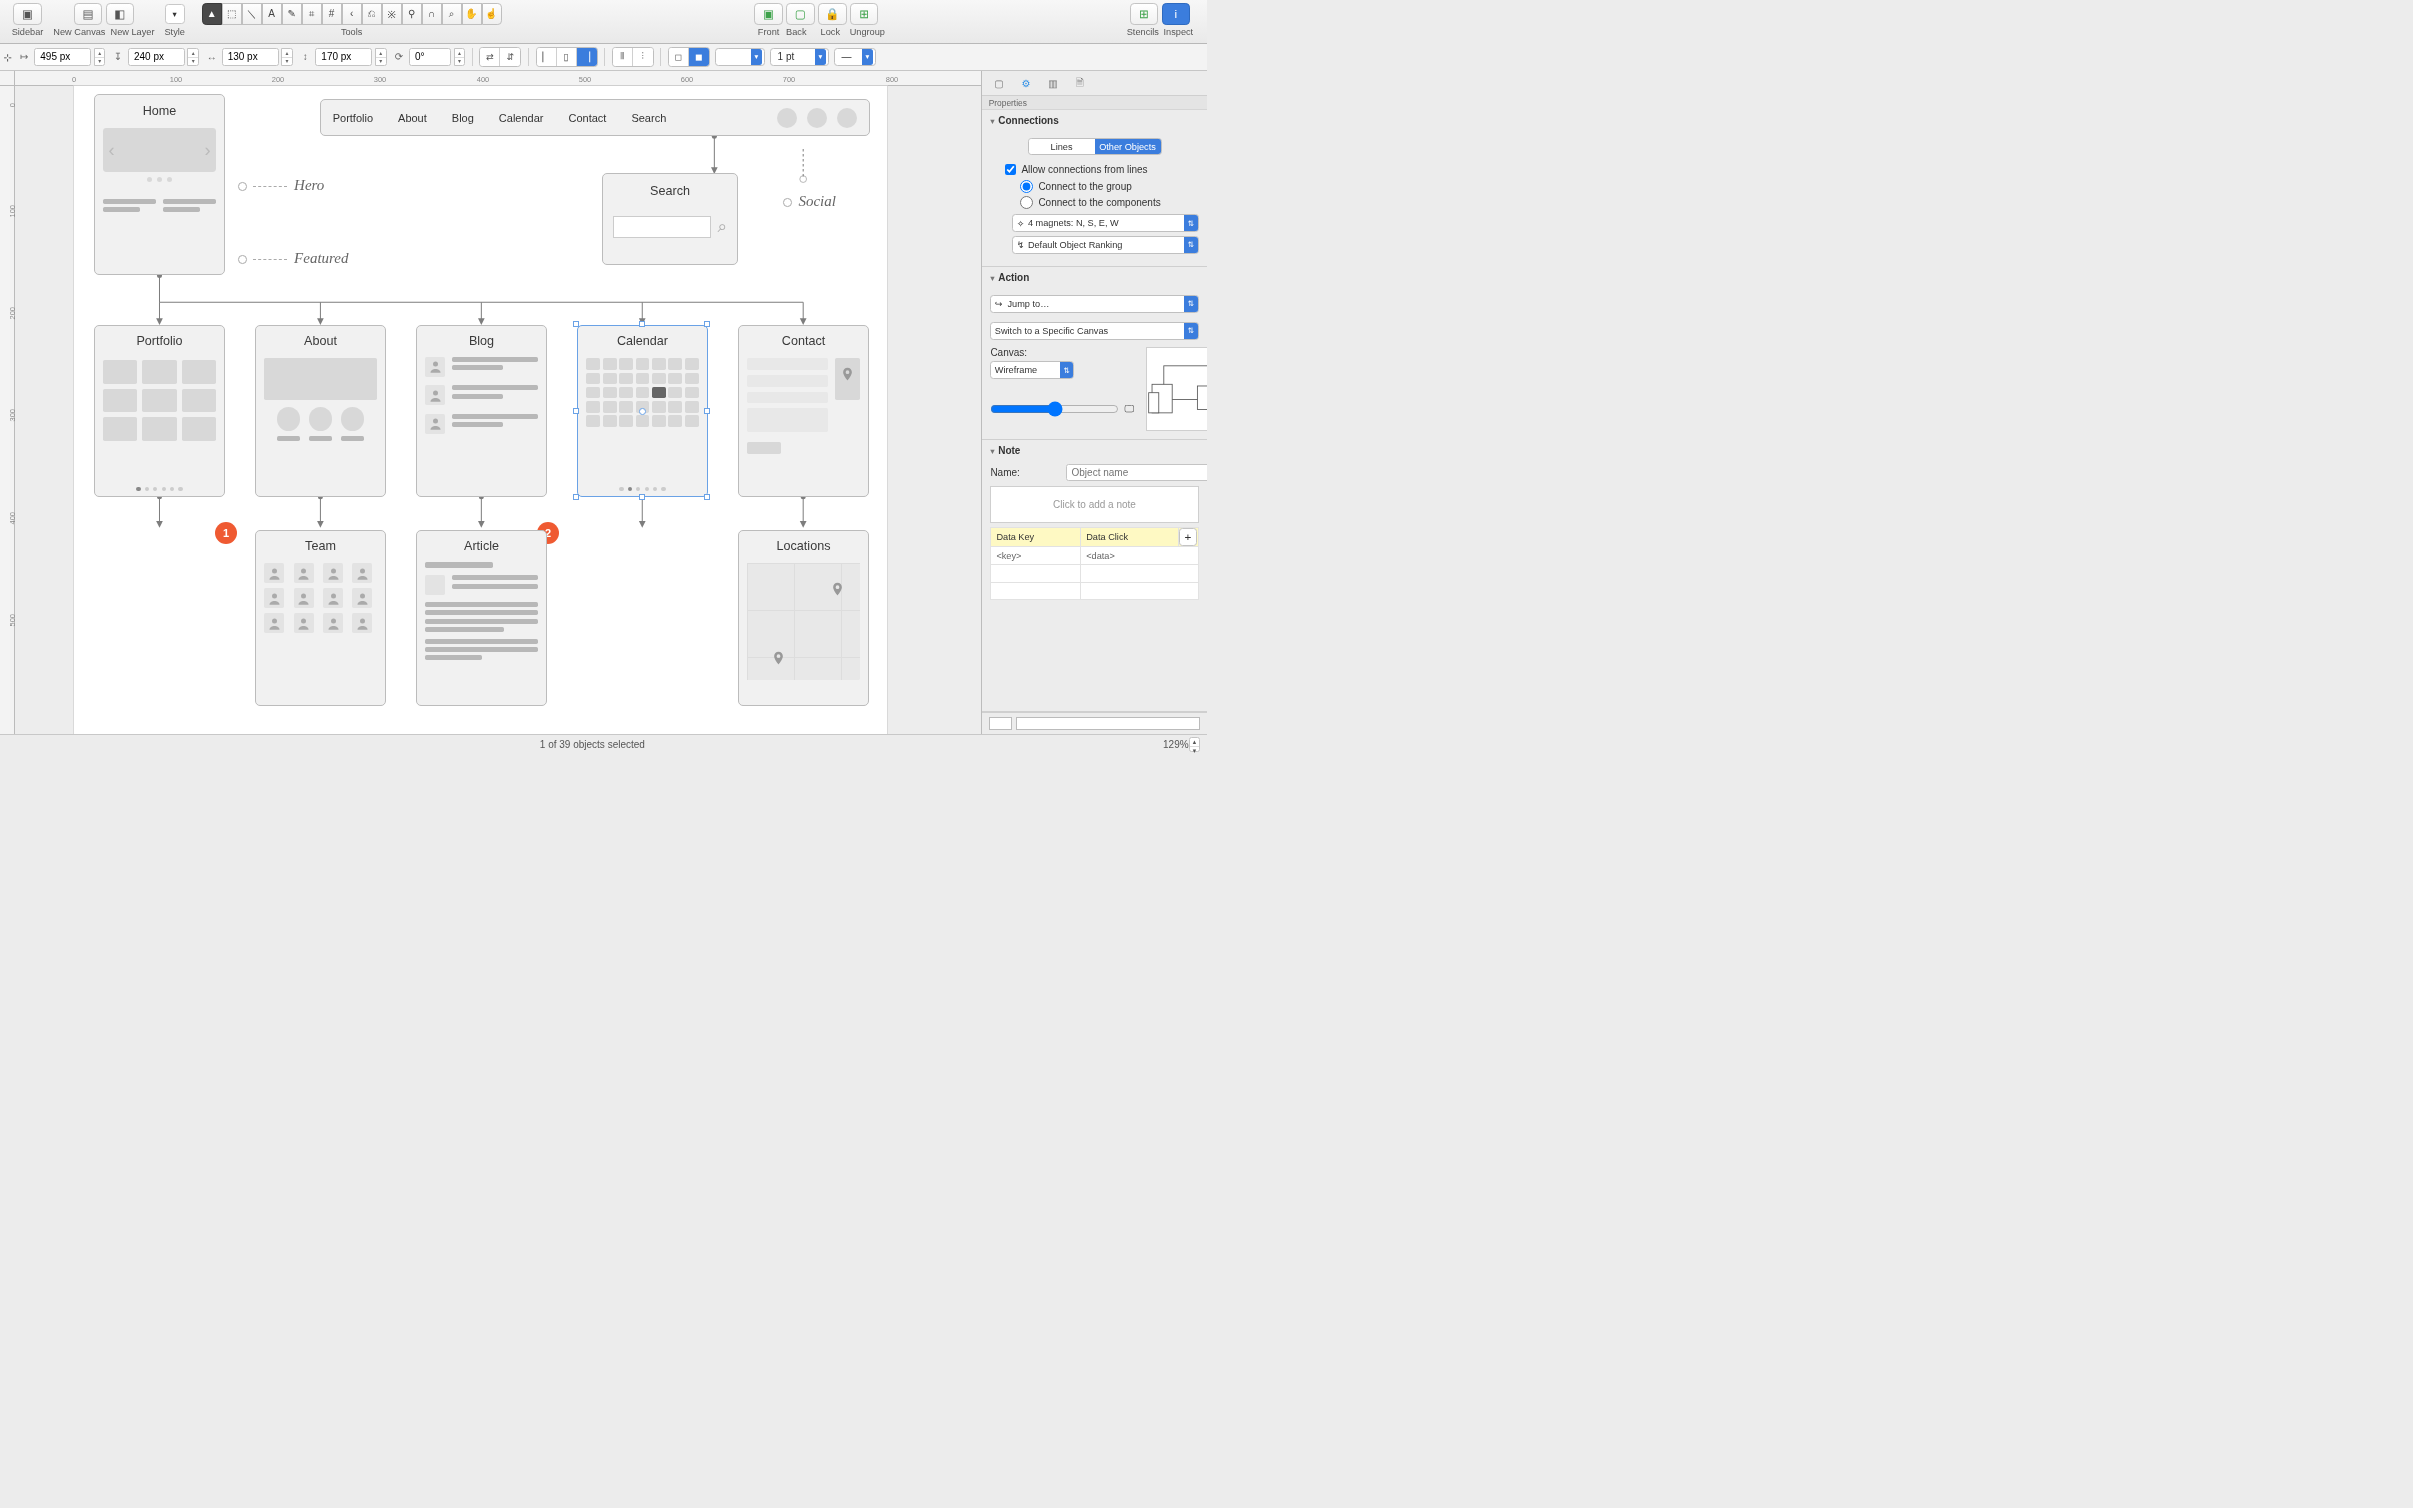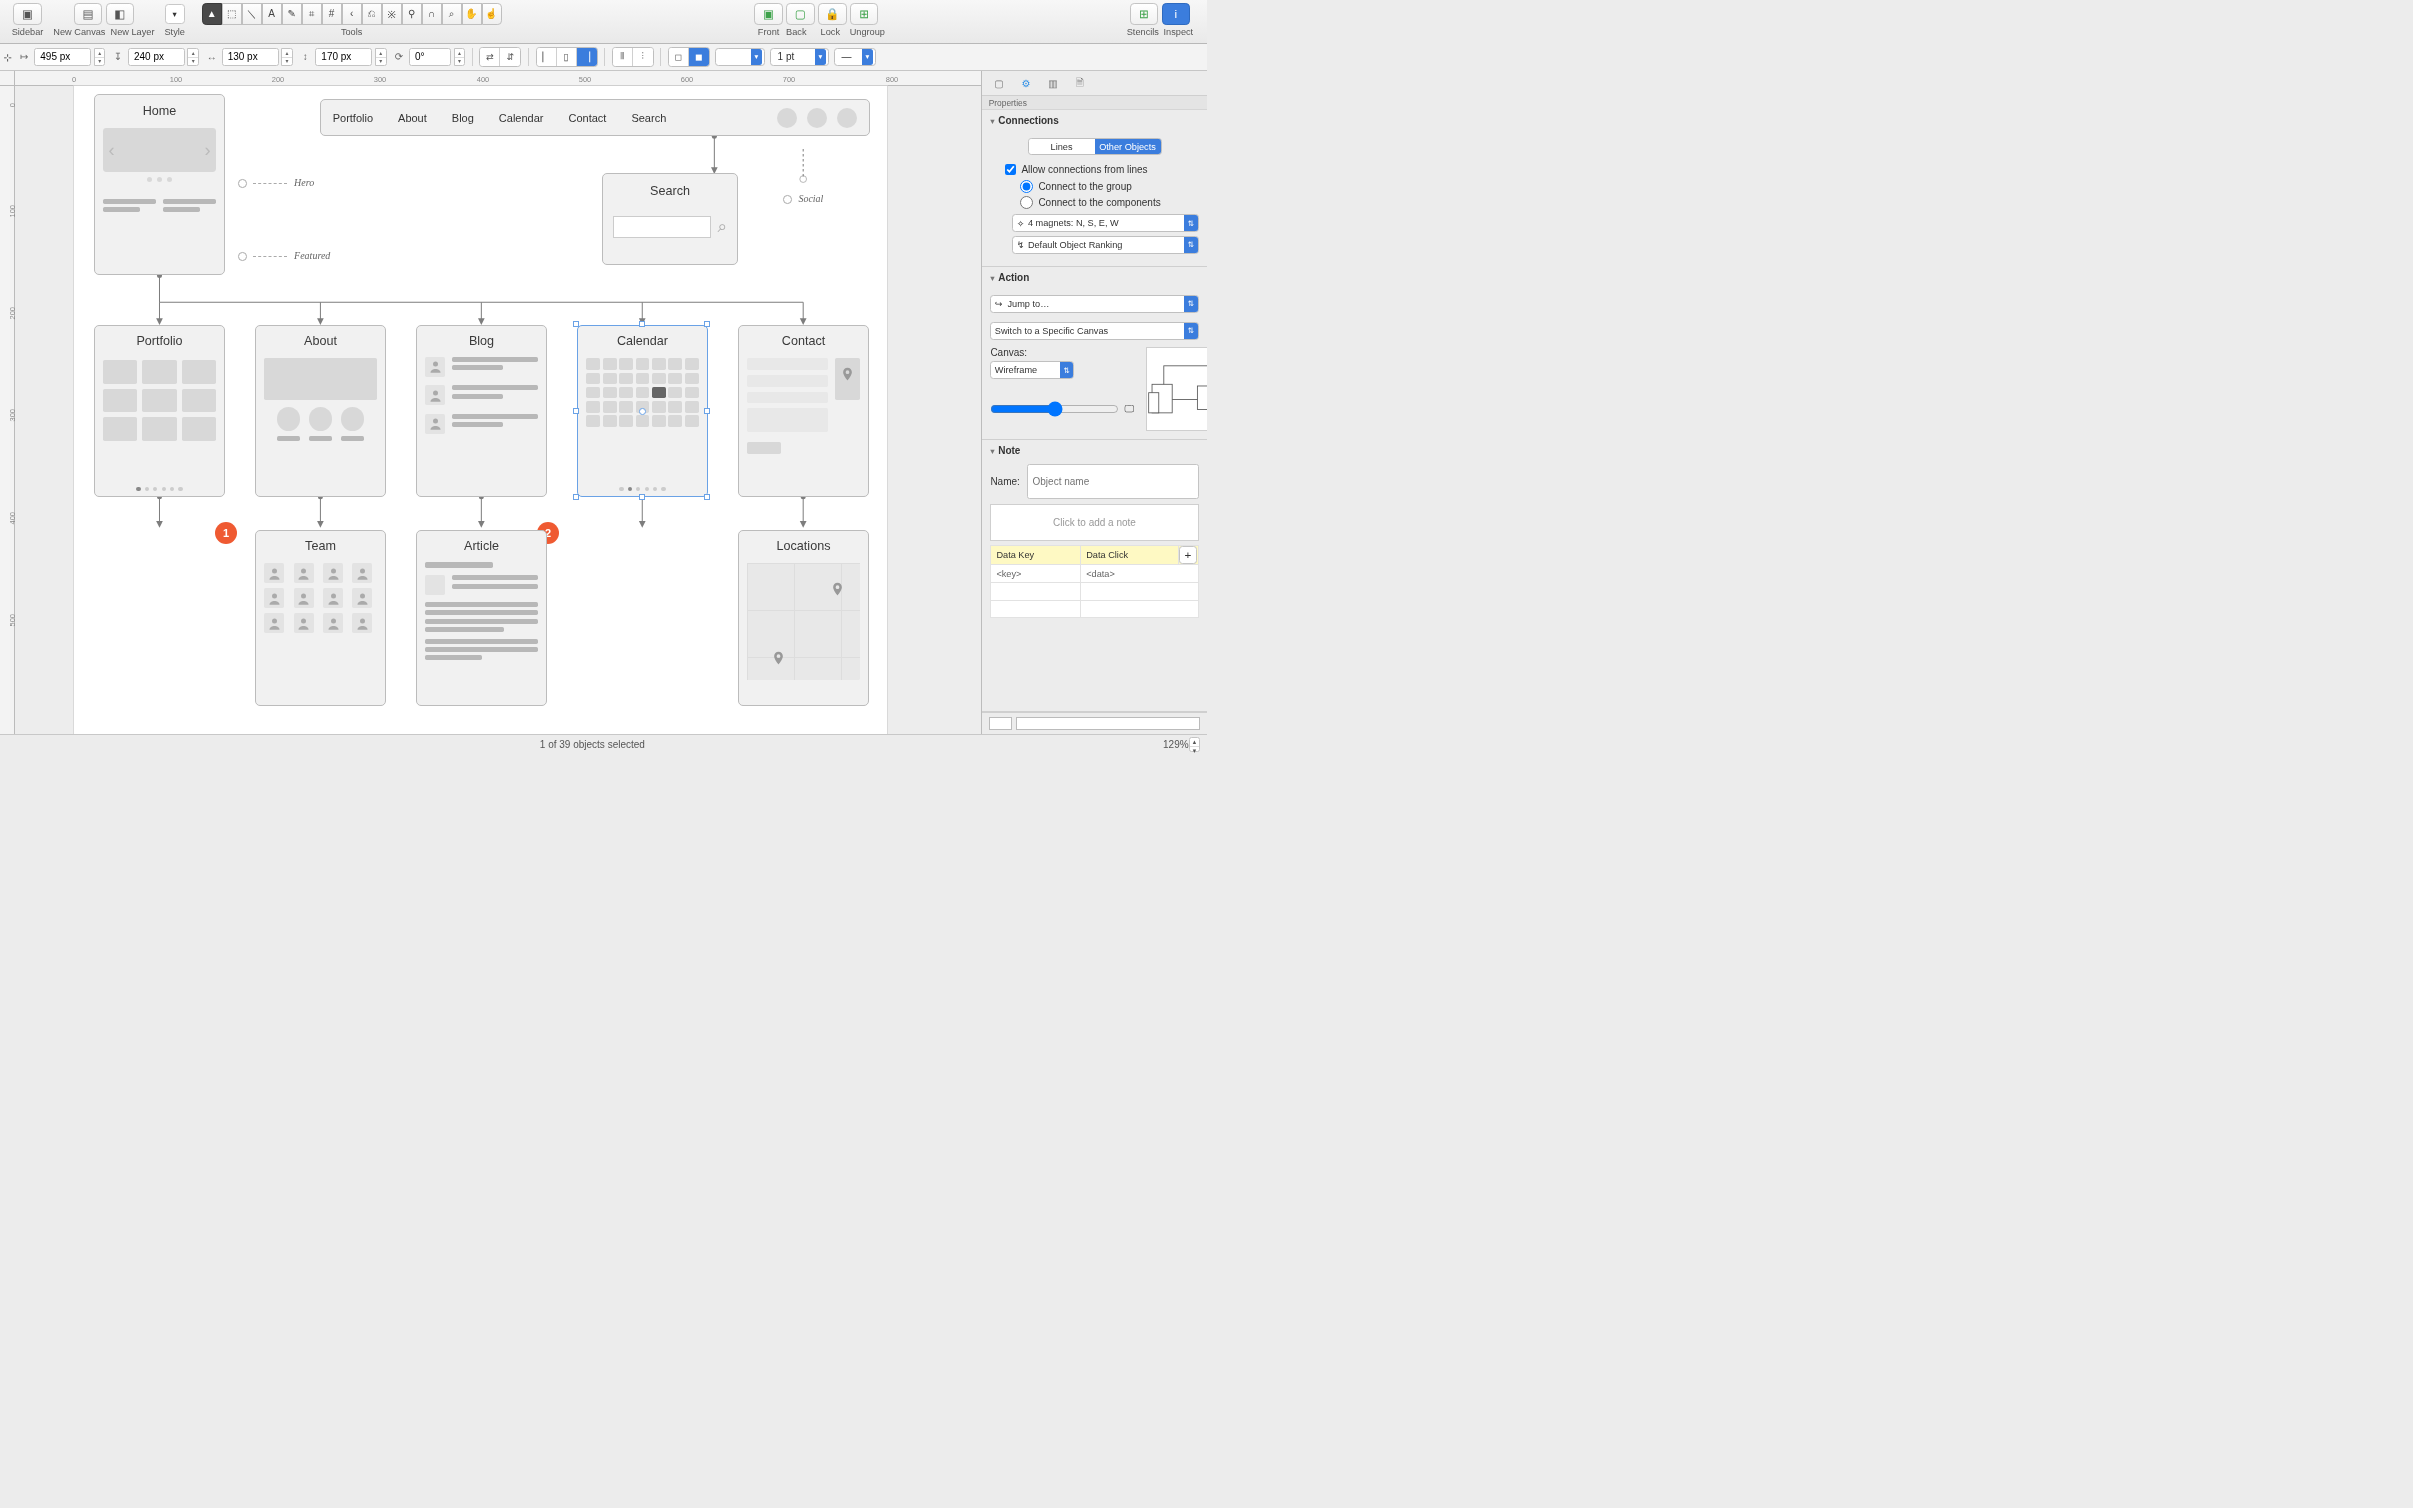--- a/index.html
+++ b/index.html
@@ -44,21 +44,21 @@
 .ruler-corner { position:absolute; top:0; left:0; width:15px; height:15px; background:#f3f3f3; border-right:0.8px solid #bbb; border-bottom:0.8px solid #bbb; }
 .ruler-h .tick, .ruler-v .tick { position:absolute; font-size:7.5px; color:#888; }
 .ruler-h .tick { bottom:0.8px; transform:translateX(-50%); }
 .ruler-v .tick { right:1.7px; transform: translateY(-50%) rotate(-90deg); transform-origin:right center; }
 
 .canvas { position:absolute; left:15px; top:15px; right:0; bottom:0; background:#ededed; }
 .page { position:absolute; left:59px; top:0; width:813px; height:100%; background:#fff; box-shadow:0 0 0 0.8px #d4d4d4; }
 
 .card { position:absolute; border:0.8px solid #bcbcbc; border-radius:5px; background:#f1f1f1; }
 .card .title { text-align:center; font-size:12.6px; color:#3a3a3a; padding:8.4px 0 5px; }
-.lbl { position:absolute; font-style:italic; font-family:Georgia,serif; color:#666; font-size:10px; }
+.lbl { position:absolute; font-style:italic; font-family:Georgia,serif; color:#666; font-size:15px; }
 .lbl::before { content:""; display:inline-block; width:6.7px; height:6.7px; border:0.8px solid #aaa; border-radius:50%; margin-right:6.7px; vertical-align:middle; }
 .lbl .dash { display:inline-block; width:34px; border-top:0.8px dashed #aaa; vertical-align:middle; margin-right:6.7px; }
 
 .pin { position:absolute; width:22px; height:22px; border-radius:50%; background:#ef5a32; color:#fff; font-size:11px; display:flex; align-items:center; justify-content:center; font-weight:600; }
 
 .conn { stroke:#7d7d7d; stroke-width:1.2; fill:none; }
 .conn-dot { fill:#7d7d7d; }
 .conn-arrow { fill:#7d7d7d; }
 
 .sel-handle { position:absolute; width:5.9px; height:5.9px; background:#fff; border:0.8px solid #6aa2e6; }
@@ -716,21 +716,21 @@
           </div>
         </div>
       </div>
     </div>
 
     <div class="insp-section" style="flex:1">
       <div class="insp-title">Note</div>
       <div class="insp-body">
         <div style="display:flex;align-items:center;gap:6.7px;margin-bottom:5px">
           <span>Name:</span>
-          <input style="flex: 1 1 0%; height: 35px; border: 0.8px solid rgb(196, 196, 196); border-radius: 2.5px; padding: 0px 5px; font-size: 10px;" placeholder="Object name">
+          <input style="flex: 1 1 0%; height: 17px; border: 0.8px solid rgb(196, 196, 196); border-radius: 2.5px; padding: 0px 5px; font-size: 10px; margin-left: 39px;" placeholder="Object name">
         </div>
         <div class="note-box">
             <span>Click to add a note</span>
           </div>
         <table class="kv-table">
           <tbody>
               <tr>
                 <th>Data Key</th>
                 <th>Data Click</th>
                 <th style="width:20px;padding:0;text-align:center">

